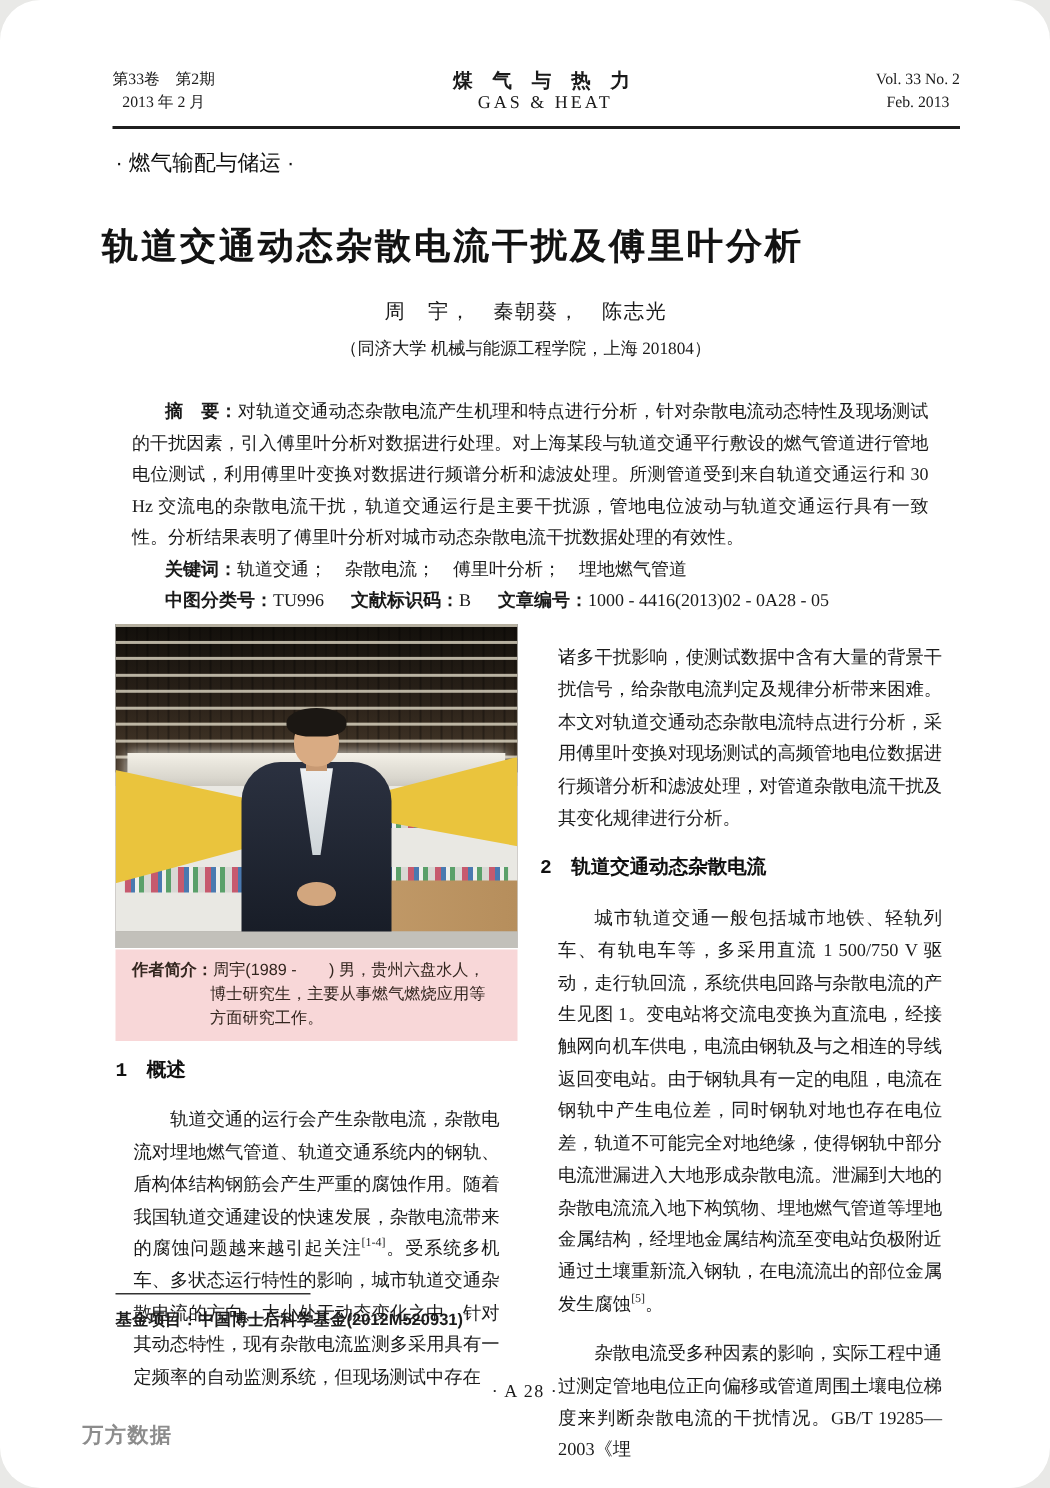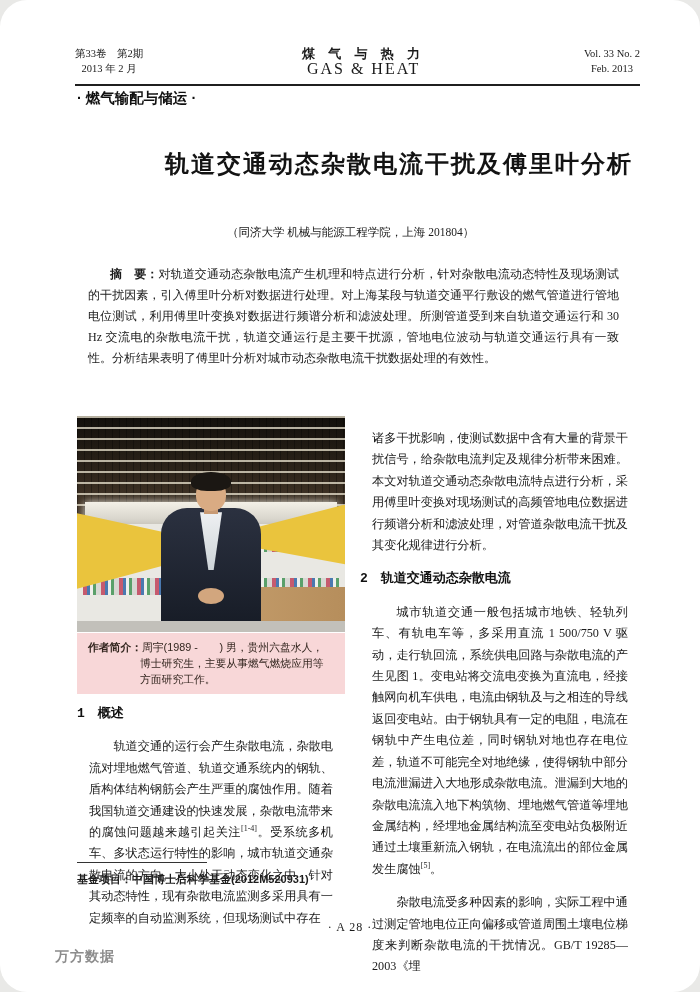--- a/index.html
+++ b/index.html
@@ -8,27 +8,27 @@
     position:relative; width:700px; height:992px; margin:0 auto;
     background:#ffffff; overflow:hidden;
     font-family:"Liberation Serif","DejaVu Serif",serif; color:#1a1a1a;border-radius:27px;
   }
   .sans { font-family:"Liberation Sans","DejaVu Sans",sans-serif; }
 
   
   .hdr { position:absolute; left:75px; top:46px; width:565px; display:flex; justify-content:space-between; align-items:flex-start; }
   .hdr .cell { font-size:10.5px; line-height:15px; text-align:center; }
   .hdr .jcn { font-size:13px; letter-spacing:5px; font-weight:600;text-align:center; }
-  .hdr .jen { font-size:16px; letter-spacing:2px; }
+  .hdr .jen { font-size:12px; letter-spacing:2px; }
   .hdr-rule { position:absolute; left:75px; top:84px; width:565px; height:2px; background:#1f1f1f; }
 
-  .col-label { position:absolute; left:77px; top:89px; font-size:14.5px; font-weight:bold; color:#111; }
+  .col-label { position:absolute; left:77px; top:99px; font-size:14.5px; font-weight:normal; color:#111; }
 
   
-  .title { position:absolute; left:68px; top:148px; width:565px; text-align:right; font-size:24px; font-weight:600; letter-spacing:2px; color:#131313; }
+  .title { position:absolute; left:68px; top:148px; width:565px; text-align:left; font-size:24px; font-weight:600; letter-spacing:2px; color:#131313; }
   .authors { position:absolute; left:68px; top:199px; width:565px; text-align:center; font-size:13.5px; letter-spacing:1px; }
   .affil { position:absolute; left:68px; top:225px; width:565px; text-align:center; font-size:11.5px; }
 
   
   .abs { position:absolute; left:88px; top:264px; width:531px; font-size:12px; line-height:21px; text-align:justify; }
   .abs b { font-family:"Liberation Sans","DejaVu Sans",sans-serif; font-weight:bold; }
   .abs .abs-body { text-indent:22px; }
   .abs .meta { padding-left:22px; text-align:left; }
   .abs .meta .gap { display:inline-block; width:18px; }
 
@@ -105,24 +105,27 @@
     <div class="cell">
       <div>Vol. 33  No. 2</div>
       <div>Feb.  2013</div>
     </div>
   </div>
   <div class="hdr-rule"></div>
 
   <div class="col-label sans">· 燃气输配与储运 ·</div>
 
   <h1 class="title">轨道交通动态杂散电流干扰及傅里叶分析</h1>
+  <div class="authors">周　宇，　秦朝葵，　陈志光</div>
   <div class="affil">（同济大学 机械与能源工程学院，上海 201804）</div>
 
   <div class="abs">
     <p class="abs-body"><b>摘　要：</b><span>对轨道交通动态杂散电流产生机理和特点进行分析，针对杂散电流动态特性及现场测试的干扰因素，引入傅里叶分析对数据进行处理。对上海某段与轨道交通平行敷设的燃气管道进行管地电位测试，利用傅里叶变换对数据进行频谱分析和滤波处理。所测管道受到来自轨道交通运行和 30 Hz 交流电的杂散电流干扰，轨道交通运行是主要干扰源，管地电位波动与轨道交通运行具有一致性。分析结果表明了傅里叶分析对城市动态杂散电流干扰数据处理的有效性。</span></p>
+    <p class="meta"><b>关键词：</b><span>轨道交通；　杂散电流；　傅里叶分析；　埋地燃气管道</span></p>
+    <p class="meta"><b>中图分类号：</b><span>TU996</span><span class="gap"></span><b>文献标识码：</b><span>B</span><span class="gap"></span><b>文章编号：</b><span>1000 - 4416(2013)02 - 0A28 - 05</span></p>
   </div>
 
   <div class="col col-l">
     <div class="photo">
       <div class="ph-ceiling"></div>
       <div class="ph-glow"></div>
       <div class="ph-shelf left"></div>
       <div class="ph-shelf right"></div>
       <div class="ph-floor"></div>
       <div class="ph-rail-l"></div>

